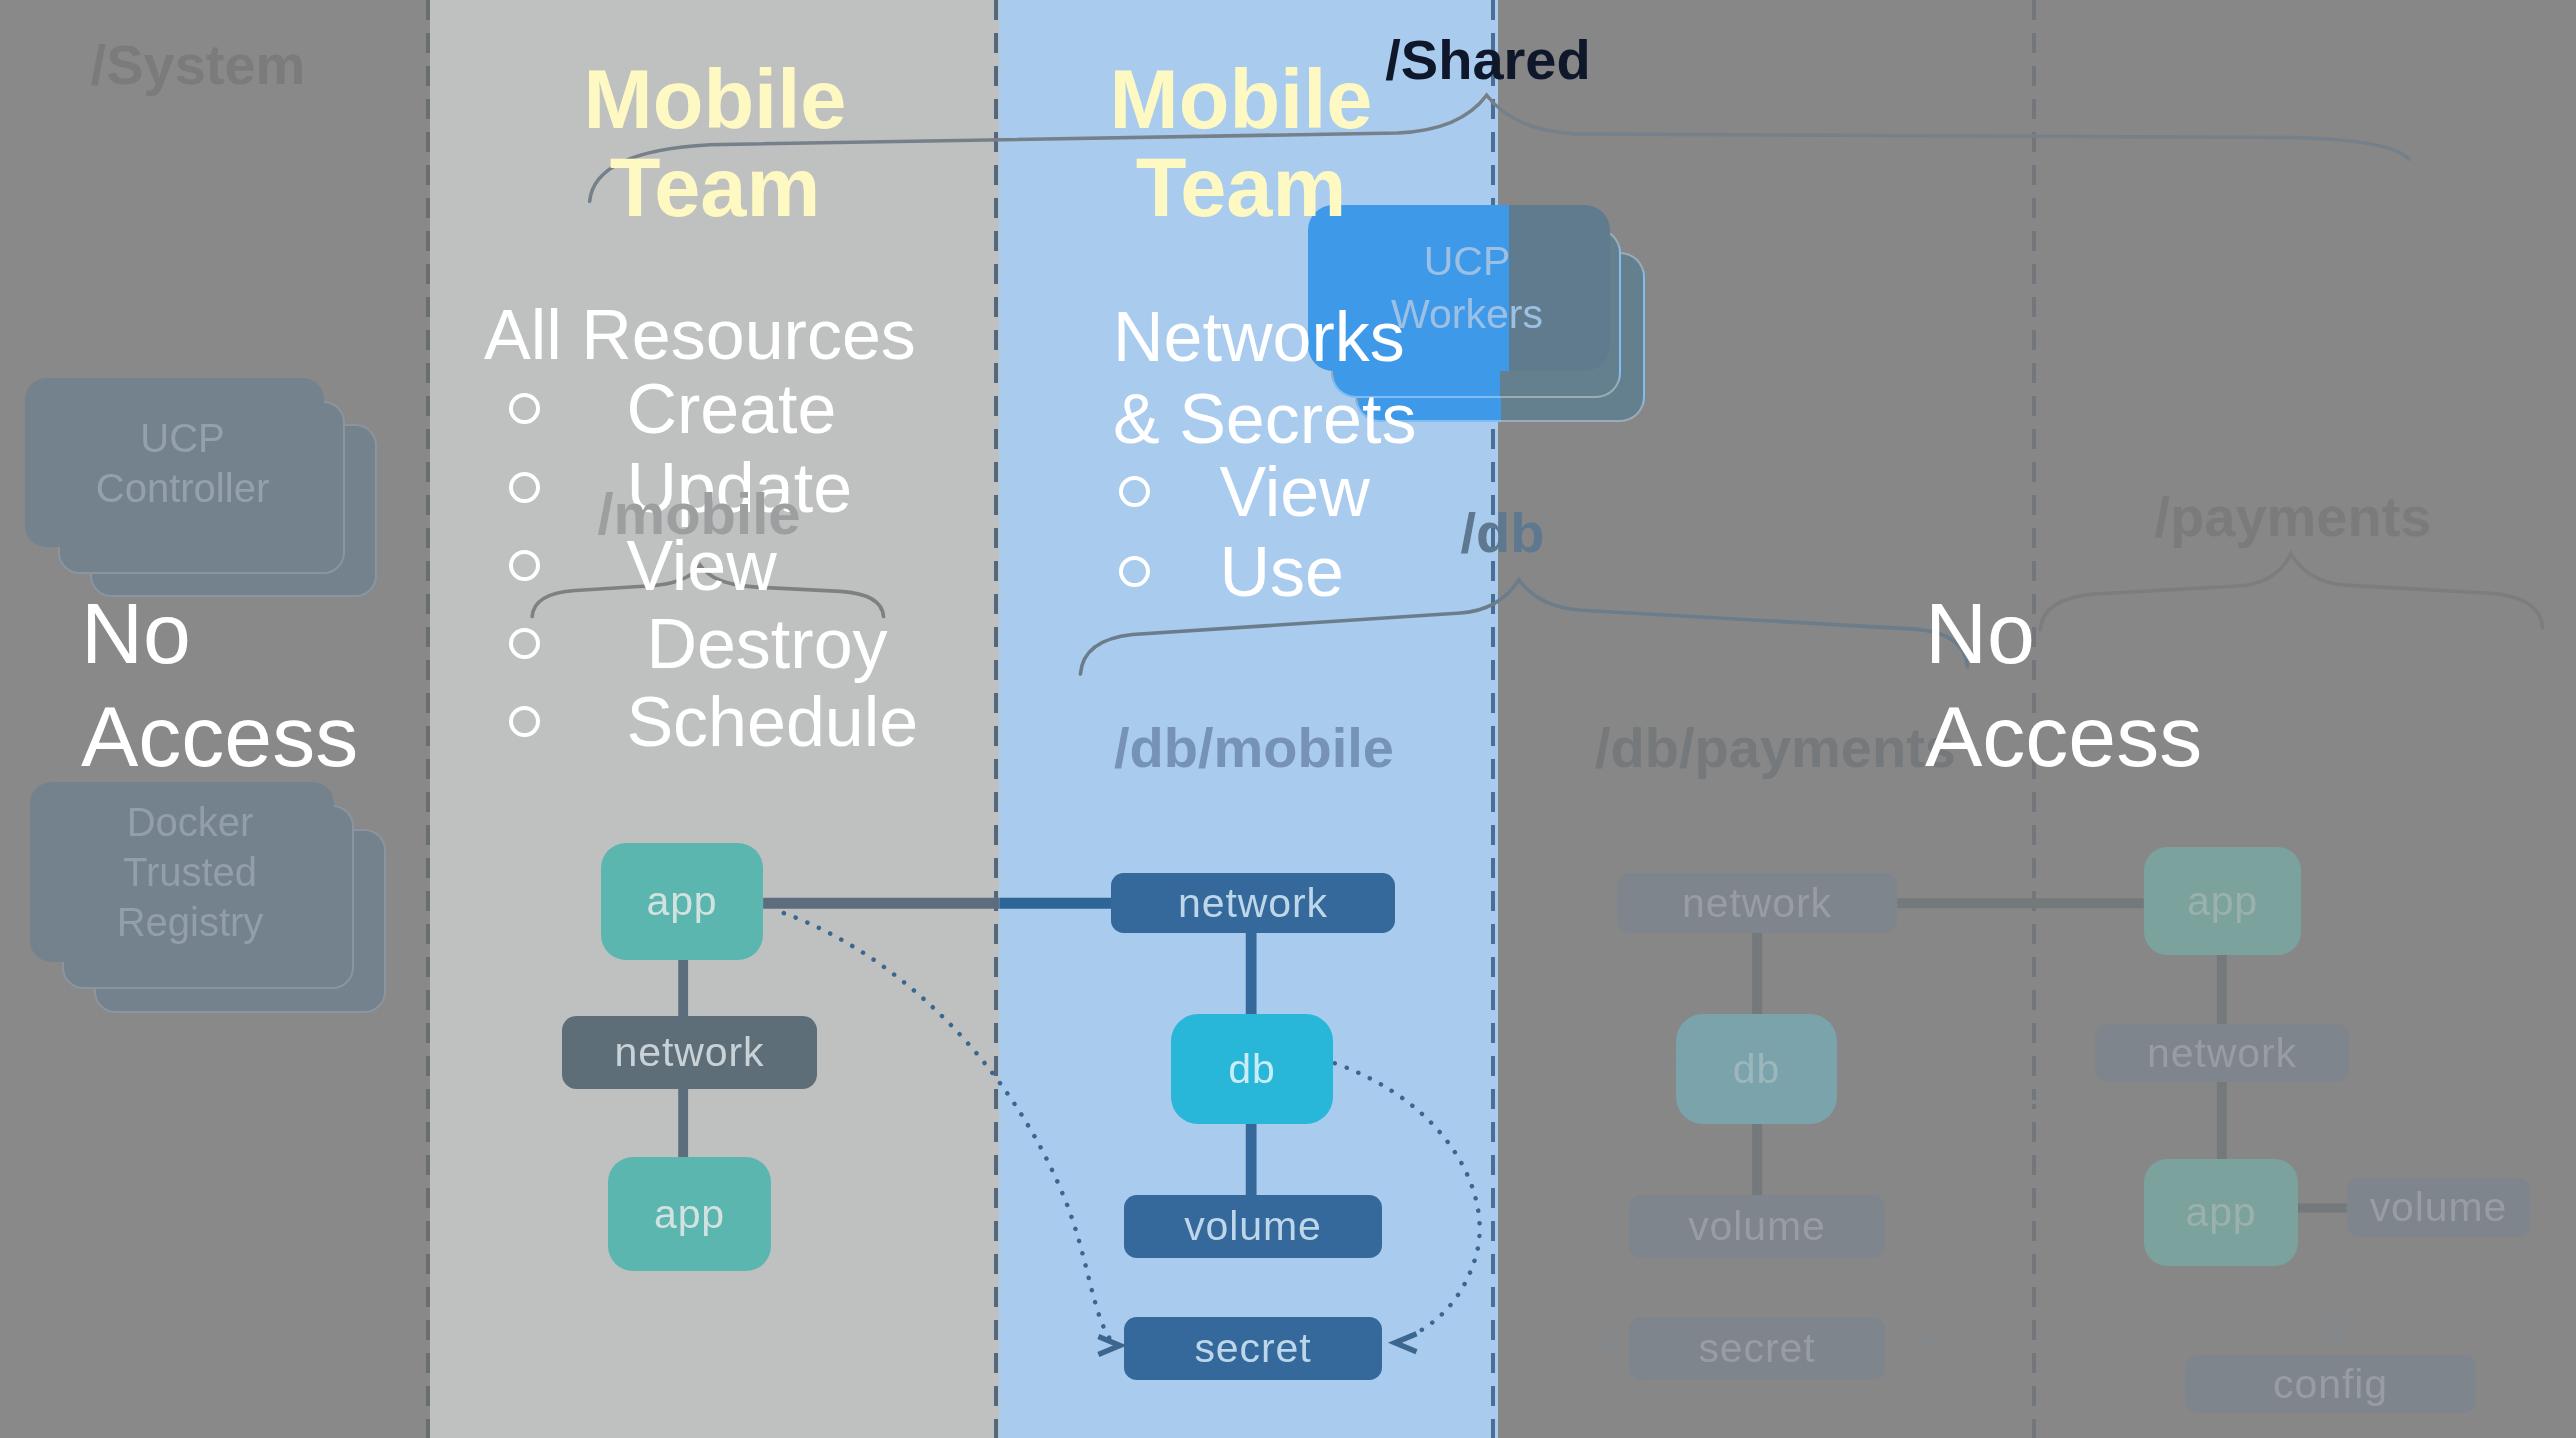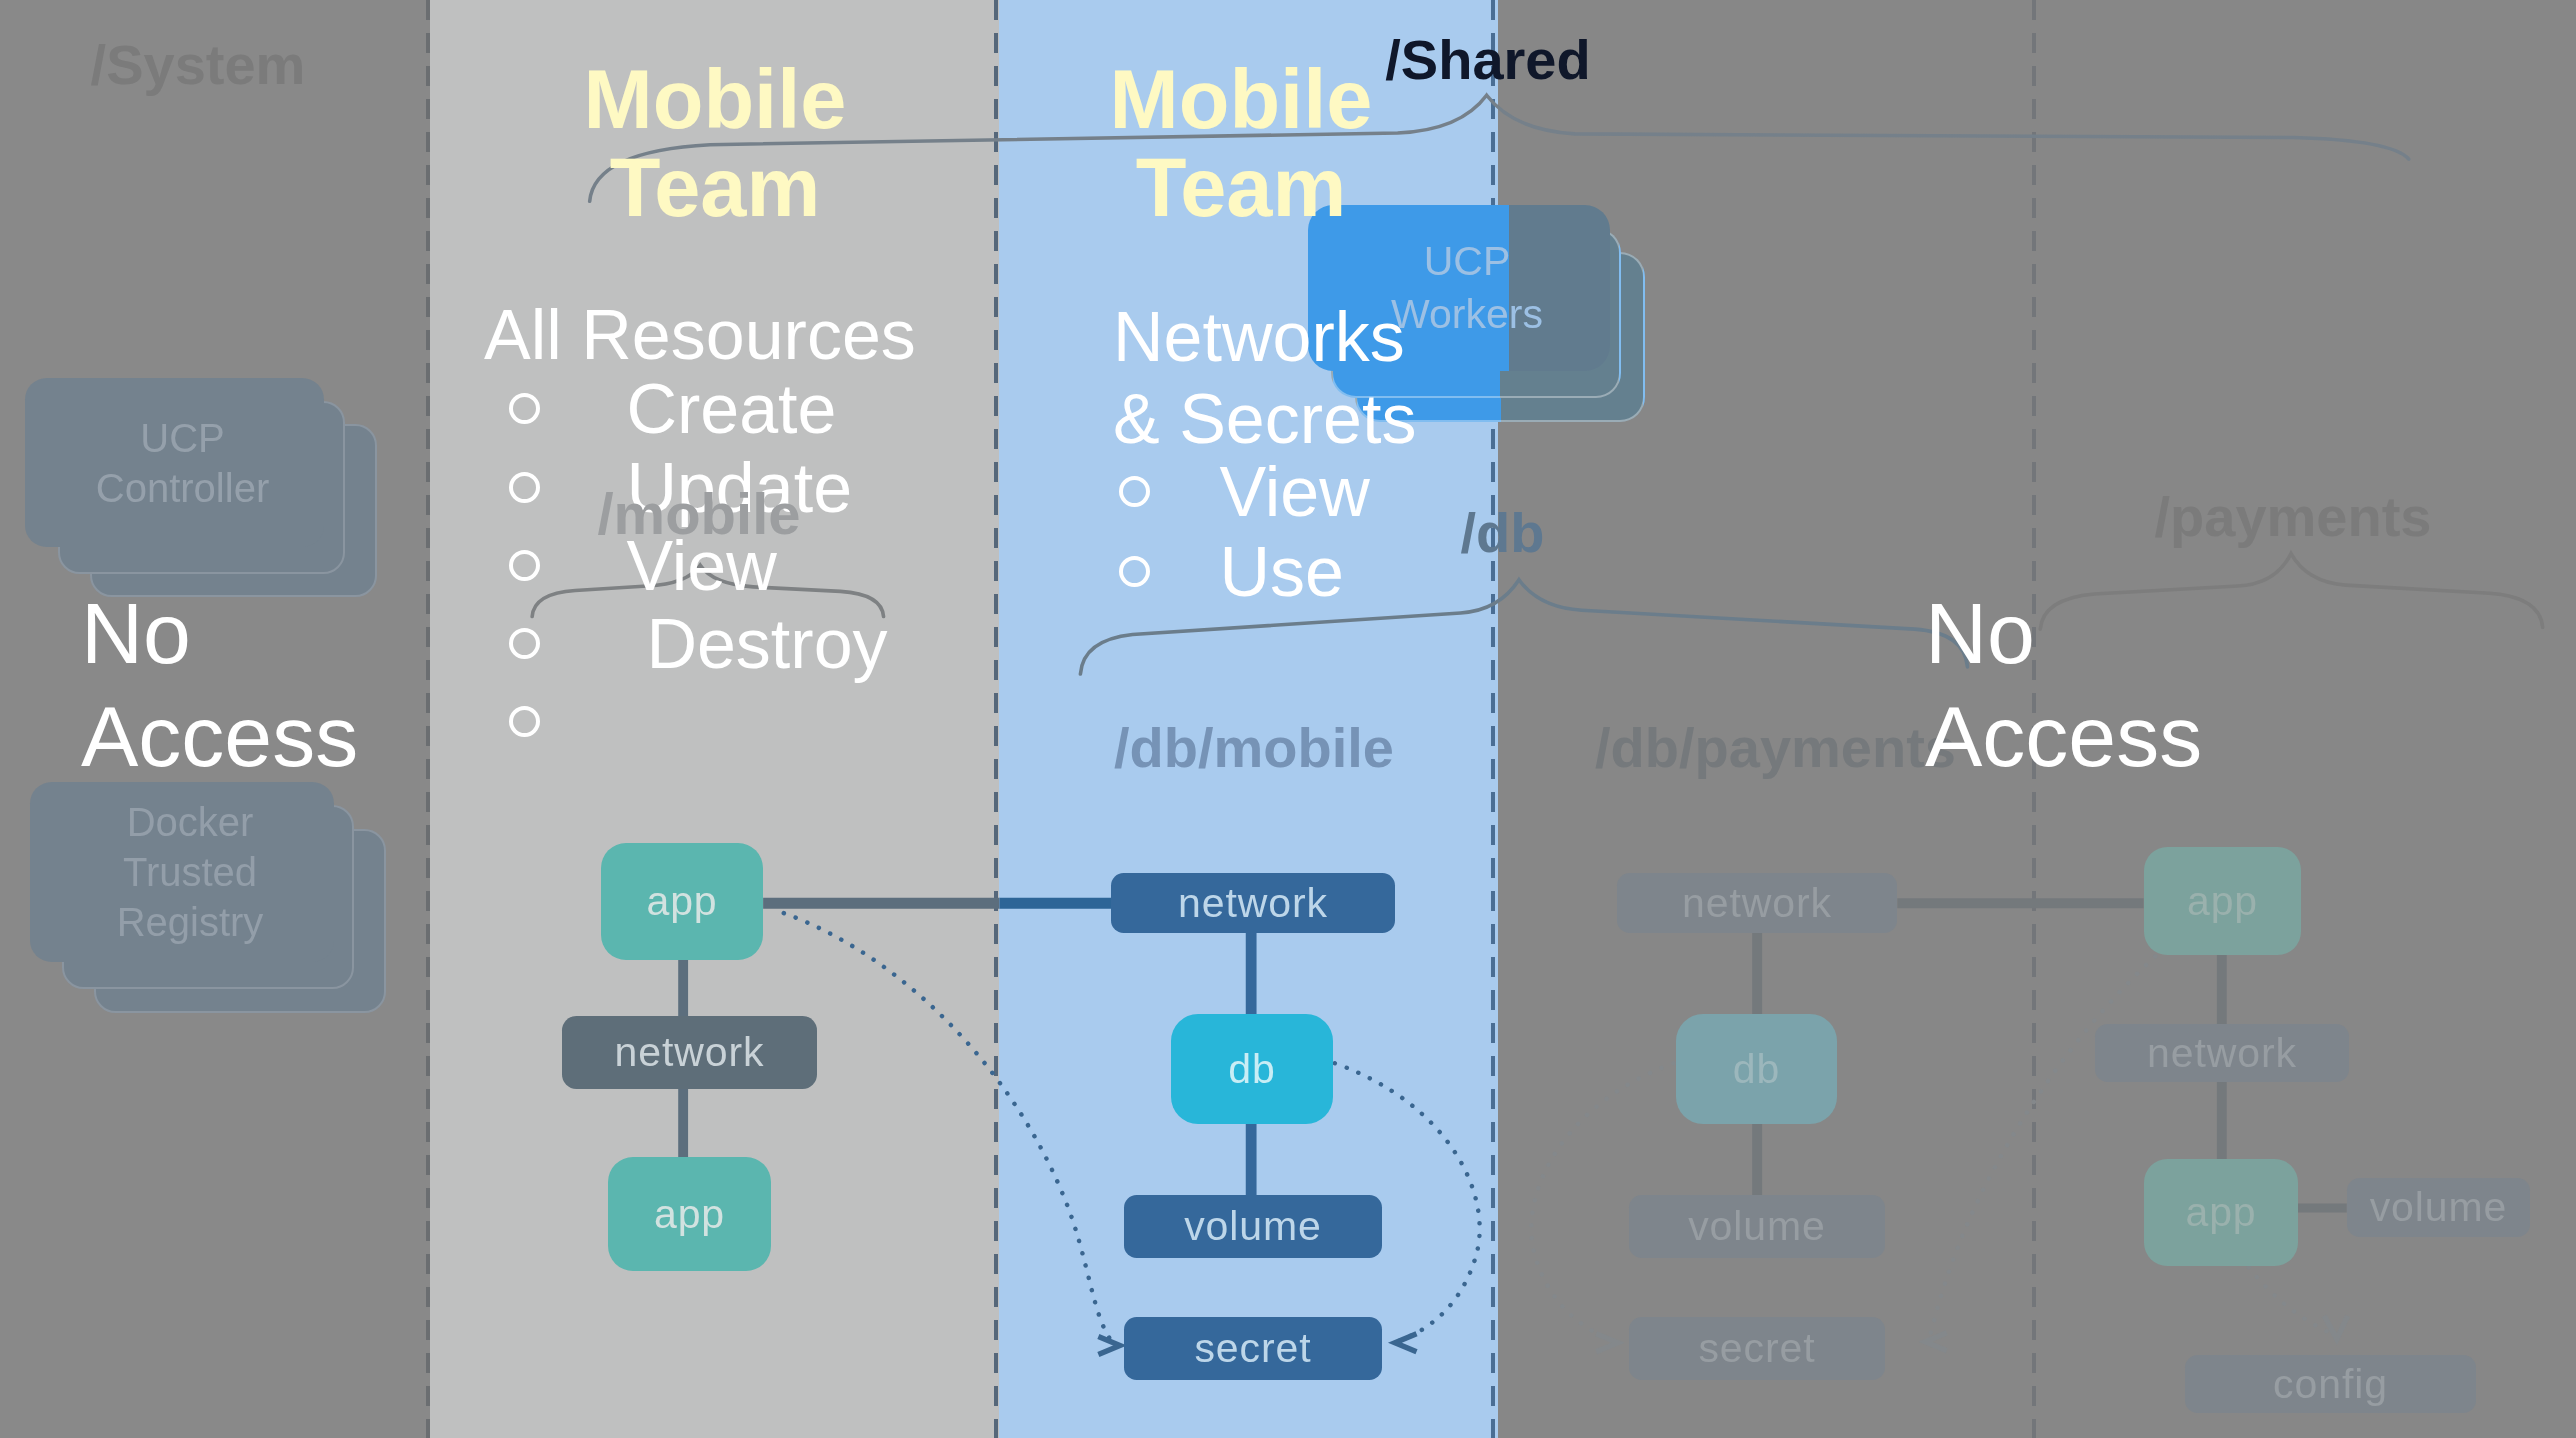--- a/index.html
+++ b/index.html
@@ -171,20 +171,21 @@
   <div class="lrow" style="left:509px;top:527px;height:77px;">
     <span class="bullet"></span>
     <span class="ltext" style="margin-left:86px;">View</span>
     </div>
   <div class="lrow" style="left:509px;top:605px;height:77px;">
     <span class="bullet"></span>
     <span class="ltext" style="margin-left:106px;">Destroy</span>
     </div>
   <div class="lrow" style="left:509px;top:683px;height:77px;">
     <span class="bullet"></span>
+    <span class="ltext" style="margin-left:86px;">Schedule</span>
     </div>
 
   <div class="lbl" style="left:591px;top:480px;width:216px;font-size:58px;color:#9c9ea0;">/mobile</div>
 
   <div class="lbl" style="left:1348px;top:27px;width:280px;font-size:56px;color:#0f172a;">/Shared</div>
 
   <div class="heading abs" style="left:1088px;top:56px;width:306px;">Mobile Team</div>
 
   <div class="para abs" style="left:1113px;top:297px;width:328px;line-height:1.17;">Networks &amp; Secrets</div>
 

